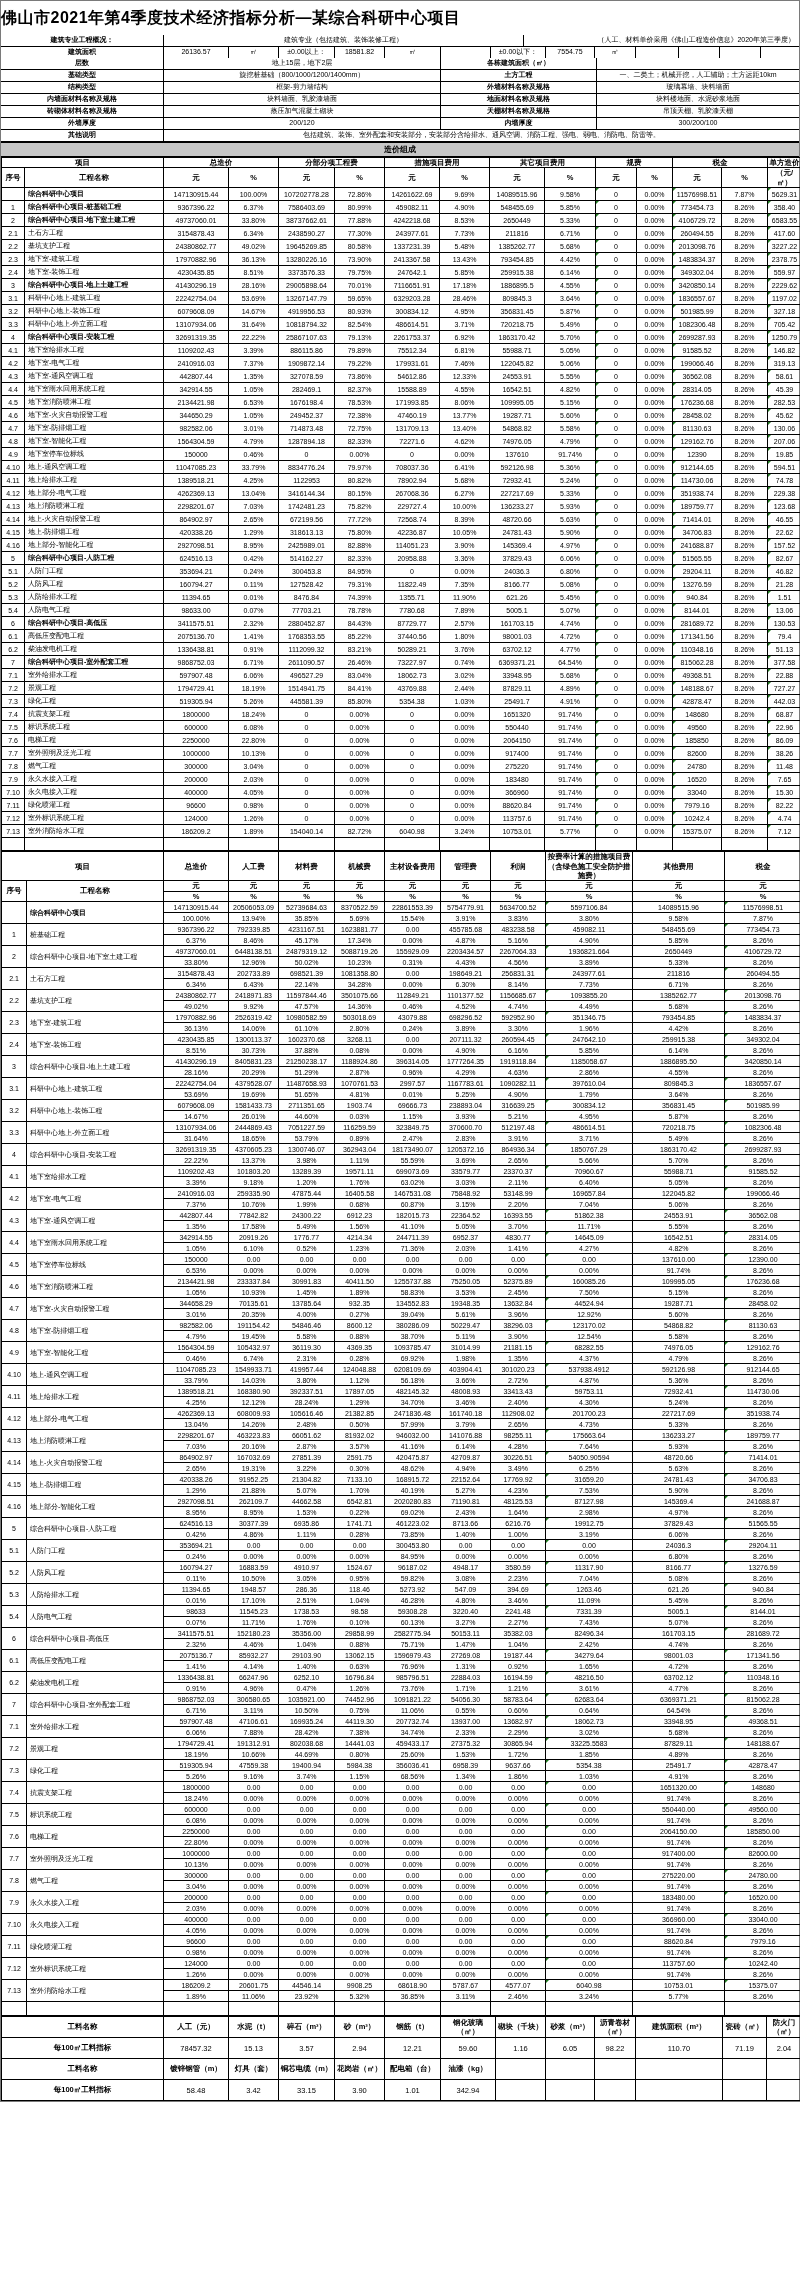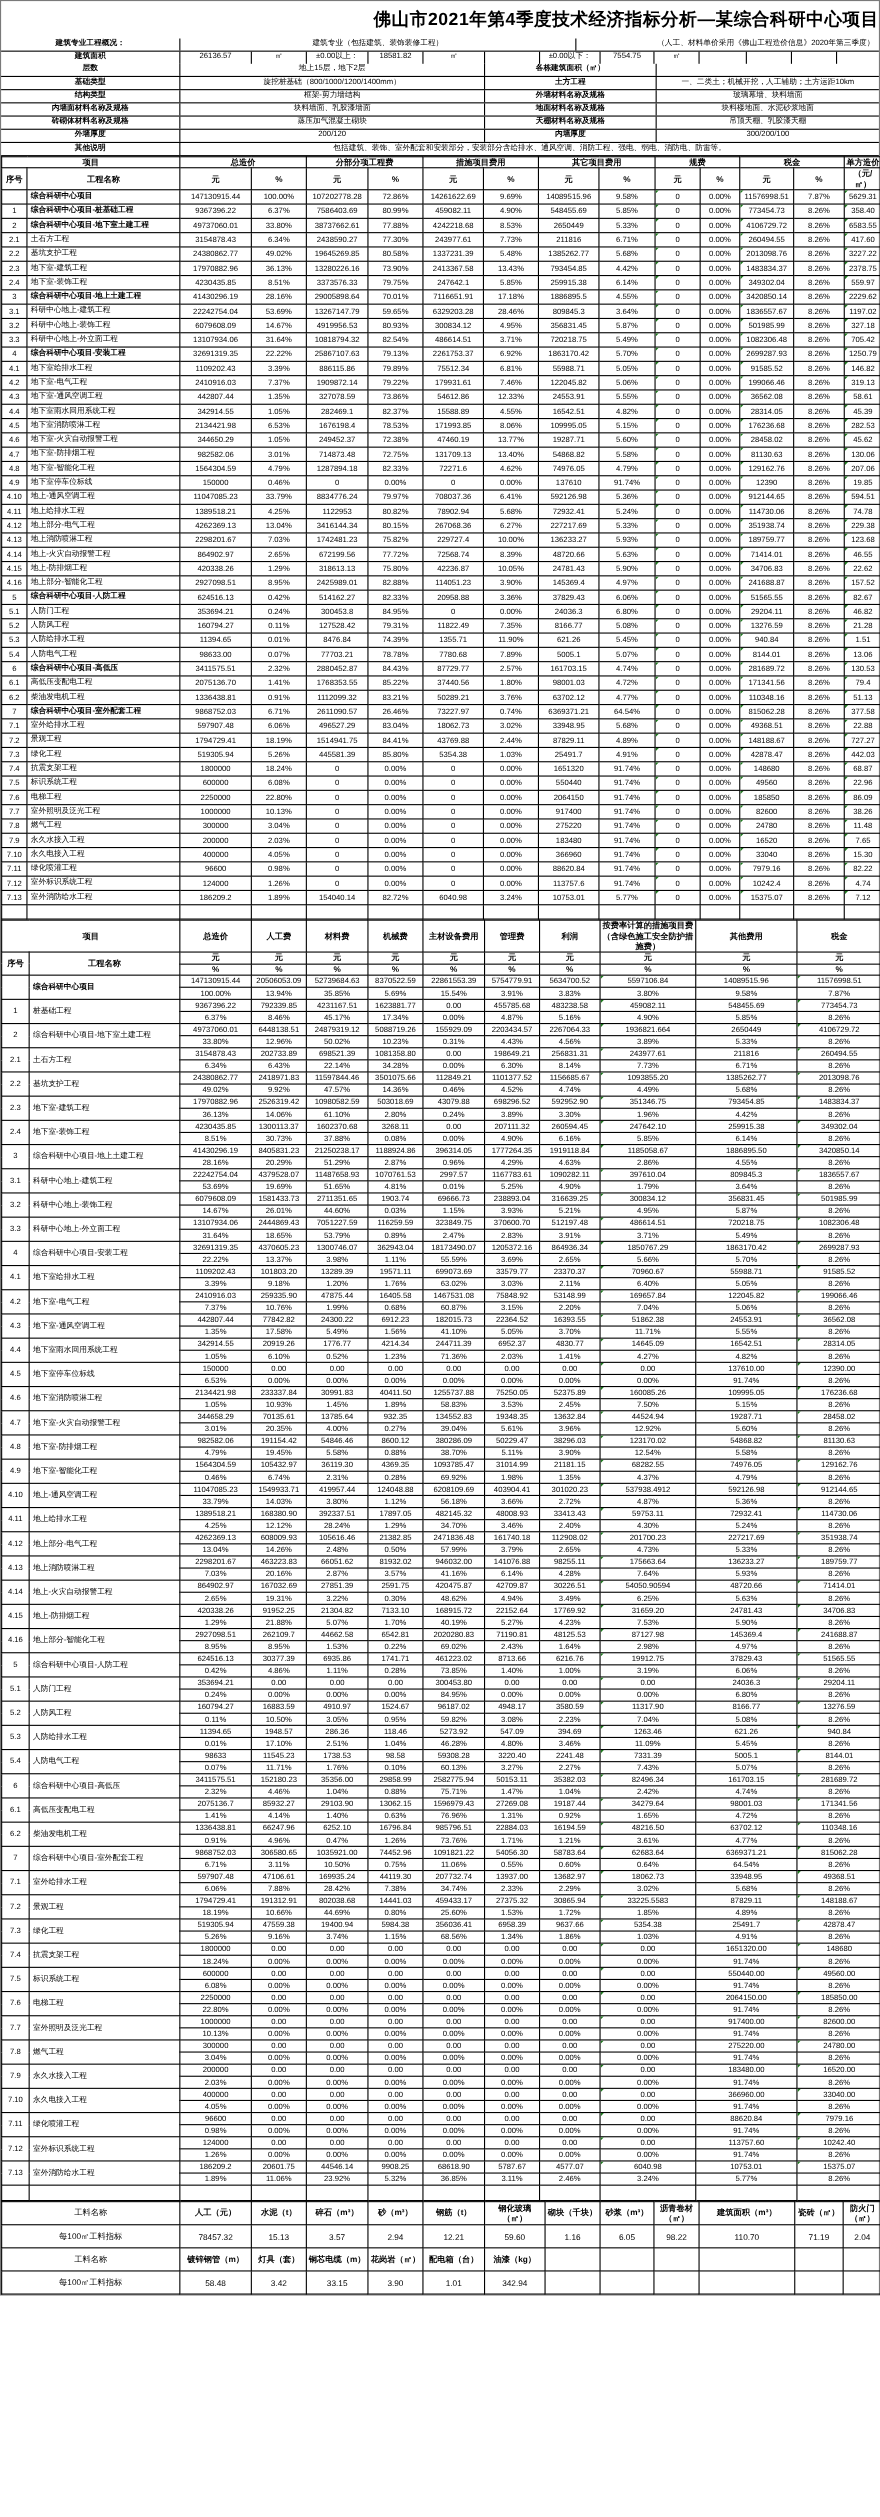--- a/index.html
+++ b/index.html
@@ -1,18 +1,18 @@
 <!DOCTYPE html>
 <html><head>
 <meta charset="utf-8">
 <style>
   html,body{margin:0;padding:0;background:#fff;}
   body{width:800px;font-family:"Liberation Sans","DejaVu Sans",sans-serif;color:#000;}
   .doc{width:798px;border:1px solid #7a7a7a;}
-  .title{font-size:16px;font-weight:bold;text-align:right;padding:7px 0 6px;letter-spacing:.5px;}
+  .title{font-size:16px;font-weight:bold;text-align:left;padding:7px 0 6px;letter-spacing:.5px;}
   .secbar{background:#c6c6c6;border-top:1px solid #000;border-bottom:1px solid #000;
     font-size:8px;font-weight:bold;text-align:center;height:13px;line-height:13px;}
   
   .ov{border-bottom:1px solid #000;}
   .ovrow{display:flex;border-top:1px solid #000;min-height:11px;align-items:stretch;}
   .ovrow:first-child{border-top:none;}
   .ovc{border-left:1px solid #000;font-size:7px;line-height:10px;text-align:center;
     white-space:nowrap;overflow:hidden;padding:0 1px;box-sizing:border-box;}
   .ovc:first-child{border-left:none;}
   .lab{font-weight:bold;}
@@ -23,21 +23,21 @@
     text-align:center;vertical-align:middle;box-sizing:border-box;position:relative;}
   th{font-weight:bold;font-size:7.5px;white-space:normal;line-height:1.25;}
   #t1 tbody td{height:13px;}
   #t1 td.nm,#t2 td.nm{text-align:left;padding-left:3px;white-space:normal;line-height:1.1;}
   tr.b td.nm{font-weight:bold;}
   #t2 td.vv{height:11px;}
   #t2 td.pp{height:11px;}
   .fg::after{content:"";position:absolute;left:0;top:0;border-top:3px solid #1f7a1f;
     border-right:3px solid transparent;}
   #tm td,#tm th{height:21px;font-size:7.5px;}
-  #tm td.nm,#tm th.nm{font-weight:normal;}
+  #tm td.nm,#tm th.nm{font-weight:bold;}
   .right-note{text-align:right;padding-right:4px;}
 </style>
 </head>
 <body>
 
 <div class="doc">
   <div class="title">佛山市2021年第4季度技术经济指标分析—某综合科研中心项目</div>
 
   <div class="ov">
     <div class="ovrow">
@@ -98,20 +98,21 @@
           <div class="ovc lab" style="width: 156px;">内墙厚度</div>
           <div class="ovc grow">300/200/100</div>
         </div>
       </div>
     <div class="ovrow">
       <div class="ovc lab" style="width:162px">其他说明</div>
       <div class="ovc grow">包括建筑、装饰、室外配套和安装部分，安装部分含给排水、通风空调、消防工程、强电、弱电、消防电、防雷等。</div>
     </div>
   </div>
 
+  <div class="secbar">造价组成</div>
   <table id="t1">
       <colgroup>
         <col style="width: 23px;">
         <col style="width: 139px;">
         <col style="width: 65px;">
         <col style="width: 50px;">
         <col style="width: 56px;">
         <col style="width: 50px;">
         <col style="width: 55px;">
         <col style="width: 50px;">

